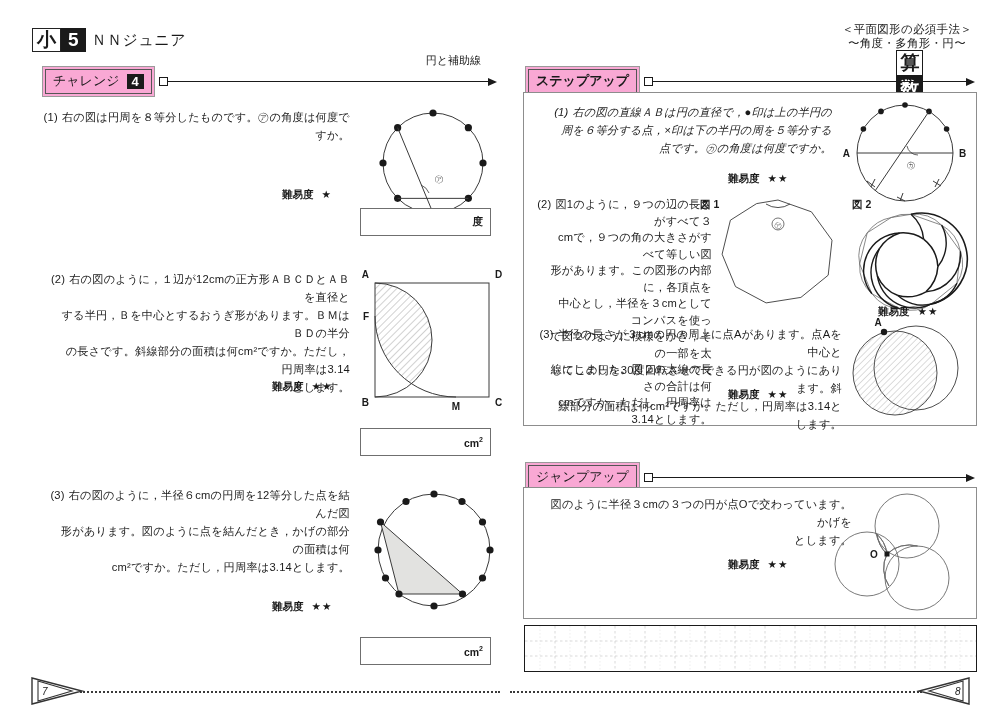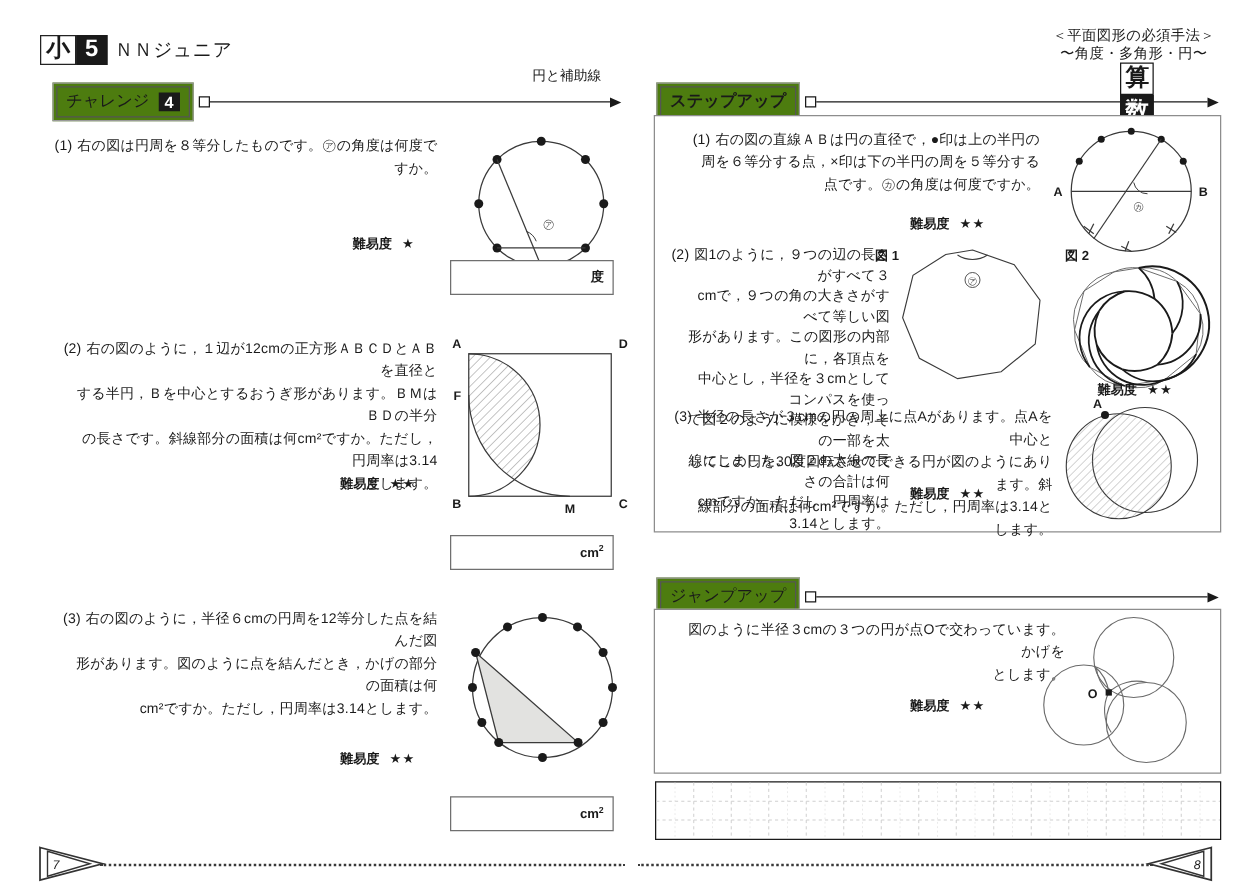--- a/index.html
+++ b/index.html
@@ -19,21 +19,21 @@
   .subject-line{font-size:11.5px;line-height:14px;text-align:center;margin-right:6px;
                 letter-spacing:.3px;}
   .sbj{border:1px solid #1a1a1a;font-size:19px;font-weight:bold;padding:1px 3px;
        line-height:22px;}
   .sbj.inv{background:#1a1a1a;color:#fff;}
   .kai-box{background:#1a1a1a;color:#fff;font-size:19px;font-weight:bold;
            padding:1px 6px;line-height:22px;display:flex;gap:5px;align-items:center;}
 
   
   .banner{position:absolute;display:flex;align-items:center;}
-  .banner .lbl-outer{border:1px solid #9a9a9a;padding:2px;background:#4d7c0f;}
+  .banner .lbl-outer{border:1px solid #9a9a9a;padding:2px;background:#f9a8d4;}
   .banner .lbl{border:1px solid #555;padding:2px 7px 3px;font-size:13px;
                display:flex;align-items:center;gap:7px;white-space:nowrap;}
   .banner .lbl .num{background:#1a1a1a;color:#fff;font-weight:bold;
                     padding:0 5px;font-size:13px;}
   .banner .sq{width:7px;height:7px;border:1.2px solid #1a1a1a;margin-left:4px;
               background:#fff;flex:none;}
   .banner .rule{height:0;border-top:1.3px solid #1a1a1a;flex:1;}
   .banner .arrow{width:0;height:0;border-left:9px solid #1a1a1a;
                  border-top:4px solid transparent;border-bottom:4px solid transparent;}
   .banner .cap{position:absolute;right:16px;top:-13px;font-size:11px;}
@@ -208,21 +208,21 @@
         <span>ステップアップ</span>
       </div>
     </div>
     <span class="sq"></span>
     <span class="rule"></span>
     <span class="arrow"></span>
   </div>
 
   <div class="pbox" style="left:523px;top:92px;width:452px;height:332px;"></div>
 
-  <div class="qtext" style="left:532px;top:103px;width:300px;">
+  <div class="qtext" style="left:532px;top:103px;width:300px;font-style:italic;">
     <p><span class="idx">(1)</span><span>右の図の直線ＡＢは円の直径で，●印は上の半円の</span></p>
     <p class="ind"><span>周を６等分する点，×印は下の半円の周を５等分する</span></p>
     <p class="ind"><span>点です。㋕の角度は何度ですか。</span></p>
   </div>
   <div class="diff" style="left:728px;top:172px;">
     <span>難易度</span><span class="stars">★★</span>
   </div>
 
   <div class="dv" style="left:845px;top:98px;">
     <svg width="120" height="110" viewBox="0 0 120 110">

